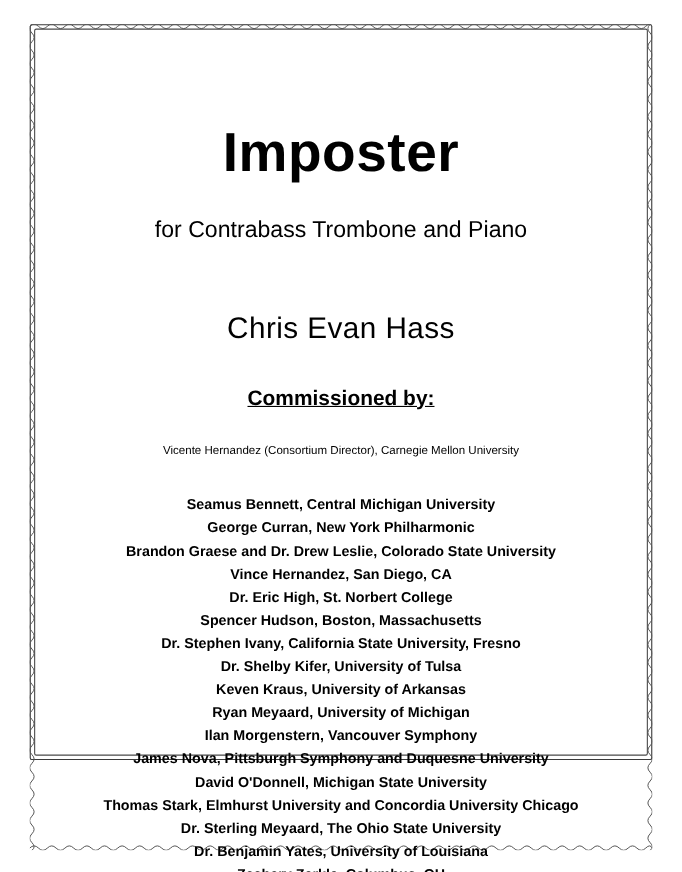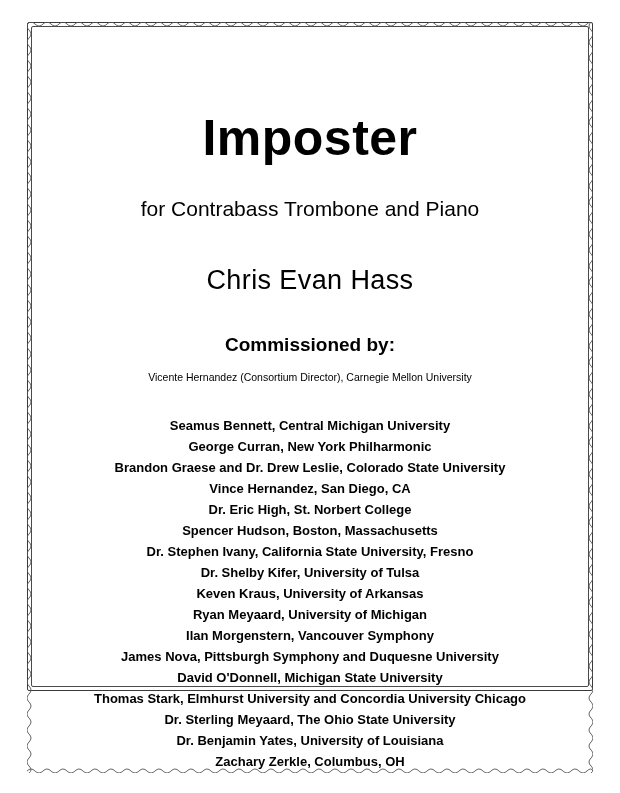--- a/index.html
+++ b/index.html
@@ -62,32 +62,33 @@
     font-weight: bold;
     letter-spacing: 0.5px;
     line-height: 1.05;
   }
   .subtitle {
     margin-top: 32px;
     font-size: 21px;
     font-weight: normal;
   }
   .composer {
-    margin-top: 44px;
+    margin-top: 62px;
     font-size: 27px;
     font-weight: normal;
     letter-spacing: 0.4px;
   }
   .commissioned {
     margin-top: 38px;
     font-size: 19px;
     font-weight: bold;
+    text-decoration: underline;
   }
   .director {
-    margin-top: 15px;
+    margin-top: 30px;
     font-size: 10.5px;
   }
   .consortium {
     margin-top: 32px;
     font-size: 13px;
     font-weight: bold;
   }
   .consortium-item {
     line-height: 1.62;
   }

